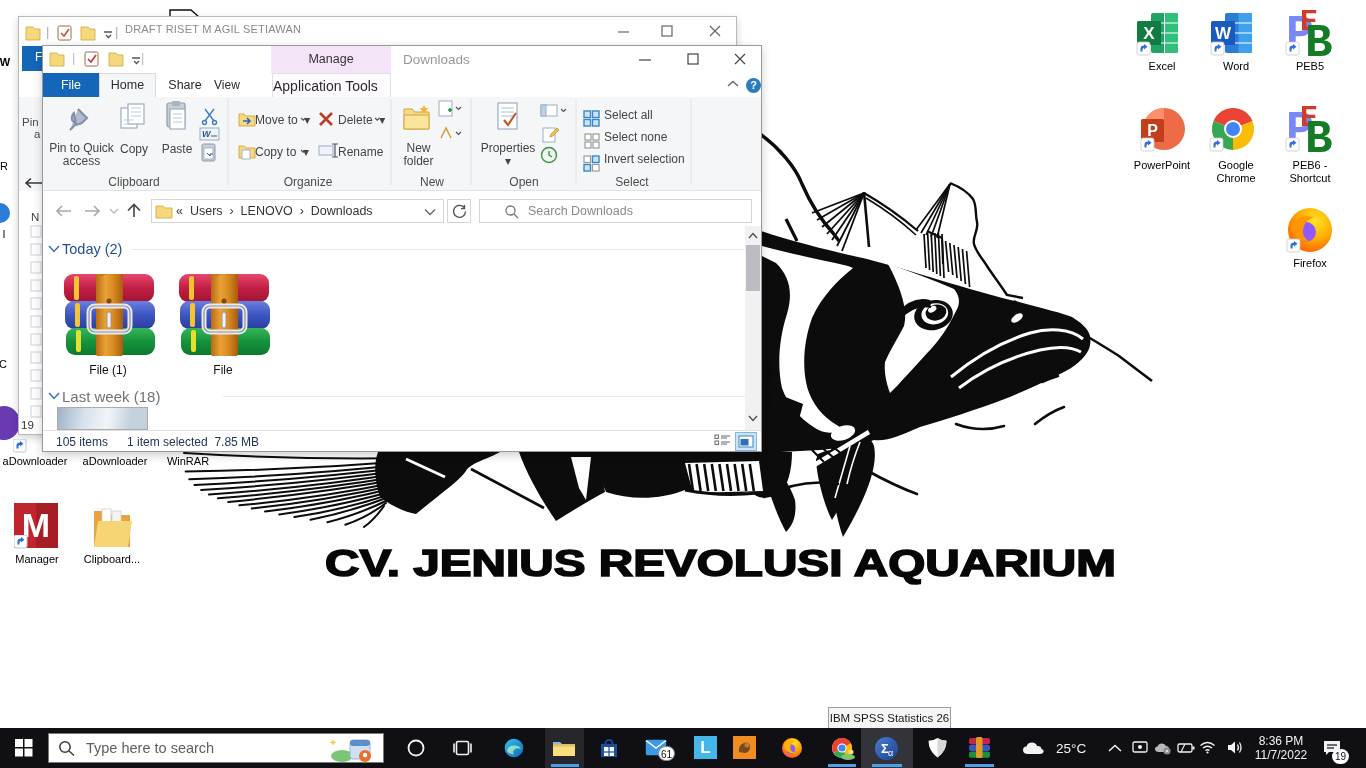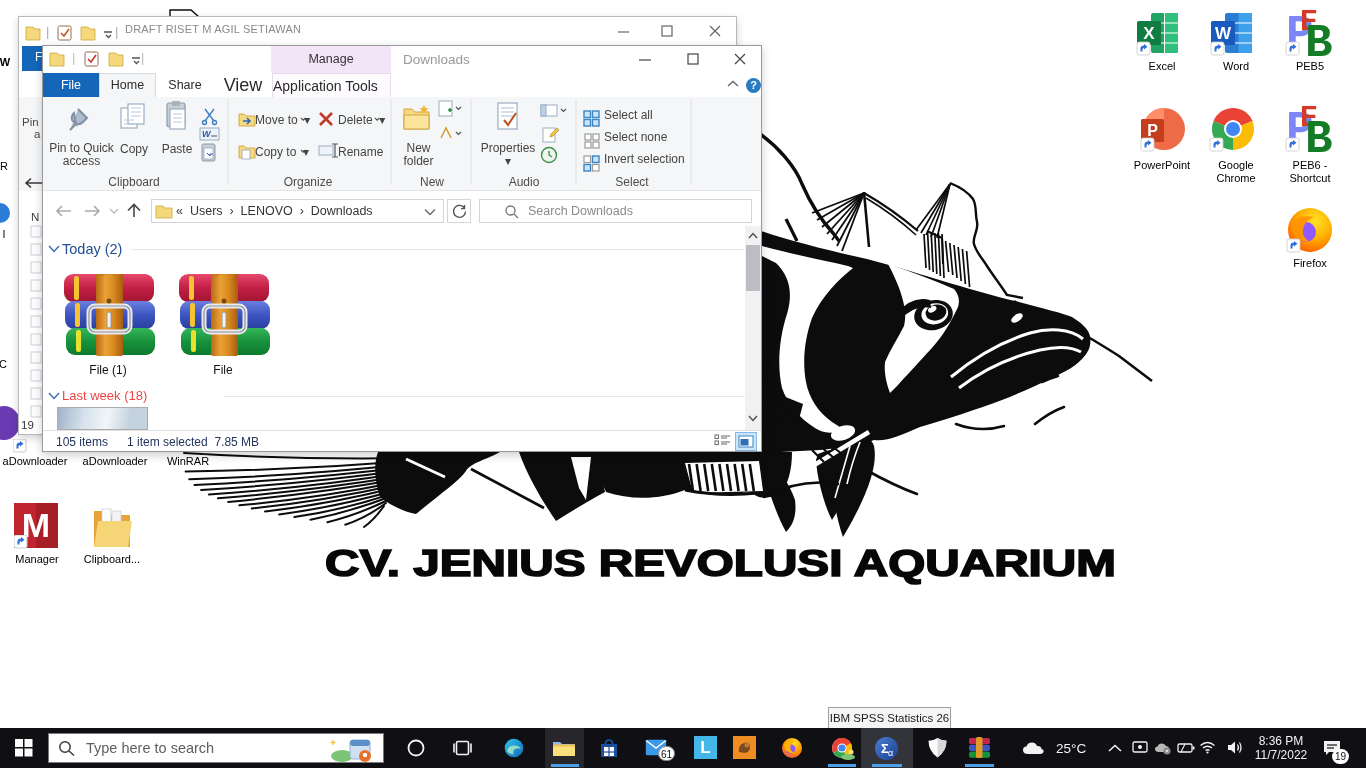--- a/index.html
+++ b/index.html
@@ -371,21 +371,21 @@
  <svg class="abs" style="left:580px;top:5px" width="130" height="17" viewBox="0 0 130 17">
   <line x1="16" y1="9" x2="28" y2="9" stroke="#444" stroke-width="1.2"></line>
   <rect x="65" y="3" width="10" height="10" fill="none" stroke="#444" stroke-width="1.2"></rect>
   <path d="M112,3 l10,10 M122,3 l-10,10" stroke="#444" stroke-width="1.2"></path>
  </svg>
 
  <div class="abs" style="left:0;top:27px;width:718px;height:24px;background:#fff"></div>
  <div class="abs" style="left:0;top:27px;width:56px;height:24px;background:#1467b8;color:#fff;font-size:12.5px;text-align:center;line-height:24px">File</div>
  <div class="abs" style="left:56px;top:27px;width:57px;height:24px;background:#f5f6f7;border:1px solid #d8d9da;border-bottom:none;color:#2b2b2b;font-size:12.5px;text-align:center;line-height:23px">Home</div>
  <div class="abs" style="left:113px;top:27px;width:58px;height:24px;color:#2b2b2b;font-size:12.5px;text-align:center;line-height:24px">Share</div>
- <div class="abs" style="left:171px;top:27px;width:58px;height:24px;color:#2b2b2b;font-size:18px;text-align:center;line-height:24px">View</div>
+ <div class="abs" style="left:171px;top:27px;width:58px;height:24px;color:#2b2b2b;font-size:12px;line-height:24px">View</div>
  <div class="abs" style="left:229px;top:27px;width:119px;height:24px;color:#2b2b2b;font-size:14px;text-align:left;line-height:24px;border:1px solid #e6dbe9;border-bottom:none;background:#fdfbfe">Application Tools</div>
  <svg class="abs" style="left:683px;top:33px" width="14" height="10">
         <path d="M2,7 L7,2.5 L12,7" stroke="#666" stroke-width="1.4" fill="none"></path>
       </svg>
  <div class="abs" style="left:703px;top:31.5px;width:15px;height:15px;border-radius:50%;background:#2a7bc0;color:#fff;font-size:11px;font-weight:bold;text-align:center;line-height:15px">?</div>
 
  <div class="abs" style="left:0;top:51px;width:718px;height:94px;background:#f5f6f7;border-bottom:1px solid #e2e3e4"></div>
  <svg class="abs" style="left:0;top:51px" width="718" height="94" viewBox="0 0 718 94">
 
   <g stroke="#e0e1e2">
@@ -537,21 +537,21 @@
  <div class="abs" style="left:295px;top:67px;color:#444">Delete&nbsp;&nbsp;▾</div>
  <div class="abs" style="left:295px;top:99px;color:#444">Rename</div>
  <div class="abs" style="left:348px;top:96px;width:55px;text-align:center;color:#444;line-height:13px">New<br>folder</div>
  <div class="abs" style="left:432px;top:96px;width:66px;text-align:center;color:#444;line-height:13px">Properties<br>▾</div>
  <div class="abs" style="left:561px;top:62px;color:#444">Select all</div>
  <div class="abs" style="left:561px;top:84px;color:#444">Select none</div>
  <div class="abs" style="left:561px;top:106px;color:#444">Invert selection</div>
  <div class="abs" style="left:61px;top:129px;width:60px;text-align:center;color:#4c4c4c">Clipboard</div>
  <div class="abs" style="left:235px;top:129px;width:60px;text-align:center;color:#4c4c4c">Organize</div>
  <div class="abs" style="left:359px;top:129px;width:60px;text-align:center;color:#4c4c4c">New</div>
- <div class="abs" style="left:451px;top:129px;width:60px;text-align:center;color:#4c4c4c">Audio</div>
+ <div class="abs" style="left:451px;top:129px;width:60px;text-align:center;color:#4c4c4c">Open</div>
  <div class="abs" style="left:559px;top:129px;width:60px;text-align:center;color:#4c4c4c">Select</div>
 
  <svg class="abs" style="left:0;top:151px" width="110" height="28" viewBox="0 0 110 28">
   <path d="M28,14 H14 M19,9 L14,14 L19,19" stroke="#aaa" stroke-width="1.6" fill="none"></path>
   <path d="M42,14 H56 M51,9 L56,14 L51,19" stroke="#aaa" stroke-width="1.6" fill="none"></path>
   <path d="M67,12 l4,4 l4,-4" stroke="#bbb" stroke-width="1.4" fill="none"></path>
   <path d="M91,20 V8 M85,13.5 L91,7.5 L97,13.5" stroke="#444" stroke-width="1.6" fill="none"></path>
  </svg>
  <div class="abs" style="left:108px;top:153px;width:293px;height:24px;border:1px solid #d5d5d5;background:#fff"></div>
  <svg class="abs" style="left:112px;top:157px" width="20" height="16">
@@ -573,21 +573,21 @@
  <div class="abs" style="left:485px;top:158px;color:#8a8a8a;font-size:12.5px">Search Downloads</div>
 
  <svg class="abs" style="left:4px;top:197px" width="14" height="12">
         <path d="M2,3 L7,8.5 L12,3" stroke="#3f6fb4" stroke-width="1.5" fill="none"></path>
       </svg>
  <div class="abs" style="left:19px;top:195px;color:#234f94;font-size:14.5px">Today (2)</div>
  <div class="abs" style="left:88px;top:203px;width:614px;height:1px;background:#e4e8f0"></div>
  <svg class="abs" style="left:4px;top:344px" width="14" height="12">
         <path d="M2,3 L7,8.5 L12,3" stroke="#3f6fb4" stroke-width="1.5" fill="none"></path>
       </svg>
- <div class="abs" style="left:19px;top:342px;color:#ef4444;font-size:13px">Last week (18)</div>
+ <div class="abs" style="left:19px;top:342px;color:#737373;font-size:15px">Last week (18)</div>
  <div class="abs" style="left:180px;top:350px;width:522px;height:1px;background:#e4e8f0"></div>
 
  <svg class="abs" style="left:18px;top:228px" width="210" height="82" viewBox="0 0 210 82">
   <defs>
    <g id="rar">
     <defs>
      <linearGradient id="bkr" x1="0" y1="0" x2="0" y2="1">
                 <stop offset="0" stop-color="#e7486d"></stop>
                 <stop offset="0.5" stop-color="#c21f44"></stop>
                 <stop offset="1" stop-color="#a01432"></stop>

